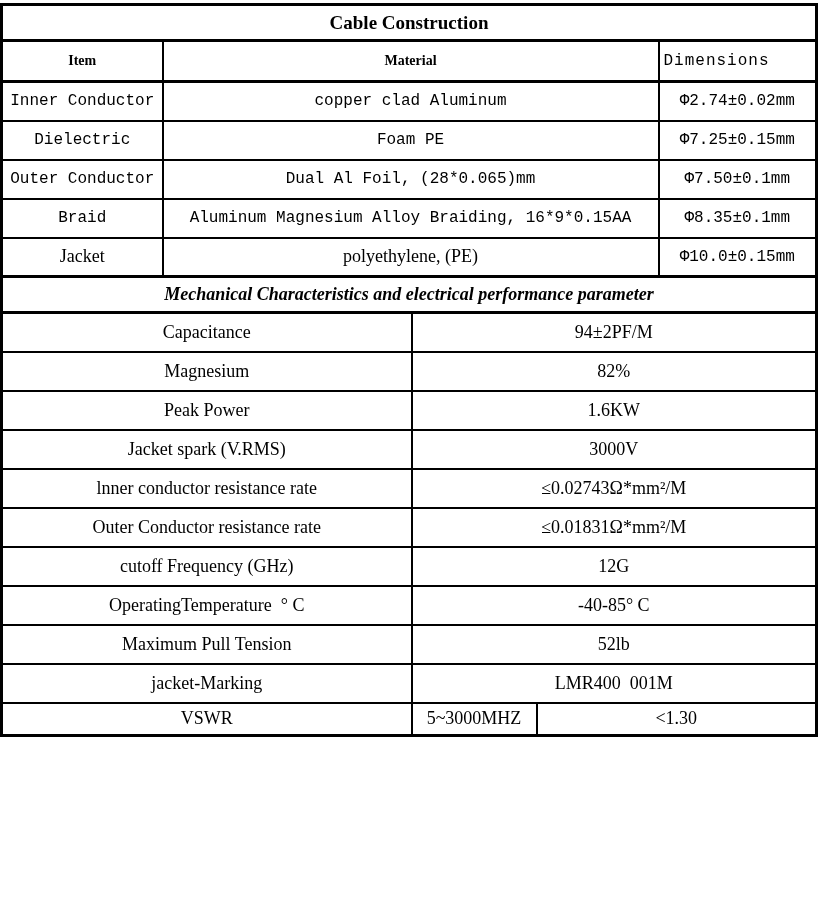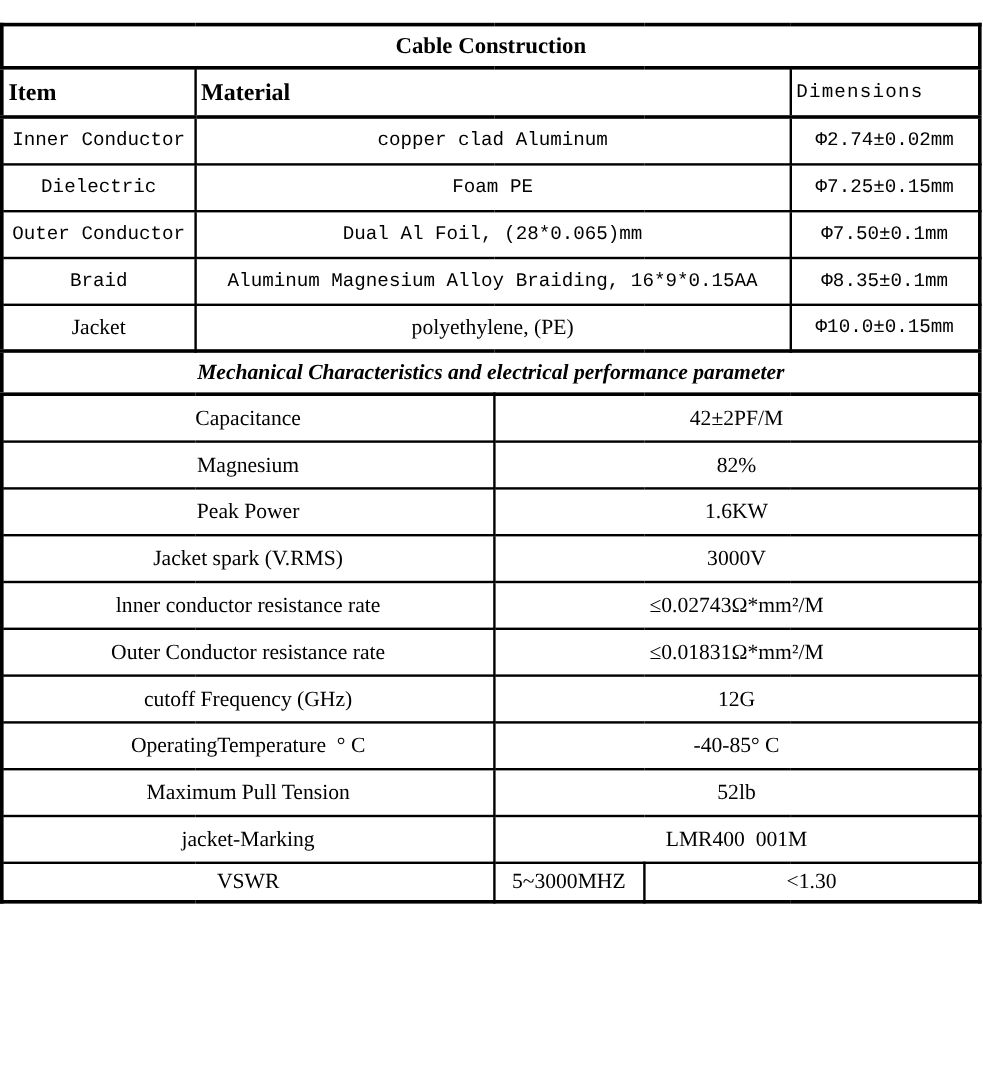--- a/index.html
+++ b/index.html
@@ -5,21 +5,21 @@
   html, body {
     margin: 0;
     padding: 0;
     background: #ffffff;
   }
   .sheet {
     width: 819px;
     height: 903px;
     background: #ffffff;
     box-sizing: border-box;
-    padding-top: 19px;
+    padding-top: 3px;
   }
   table.spec {
     width: 815px;
     border-collapse: collapse;
     table-layout: fixed;
     border: 3px solid #000000;
     color: #000000;
   }
   table.spec td {
     border: 2px solid #000000;
@@ -52,21 +52,22 @@
   }
   .title-cell {
     text-align: center;
     font-size: 19px;
   }
   .s2title-cell {
     text-align: center;
     font-size: 18px;
   }
   .colhead-serif {
-    font-size: 20px;
+    text-align: center;
+    font-size: 14px;
   }
   .colhead-mono {
     text-align: left;
     font-size: 16px;
     letter-spacing: 1px;
   }
   .left  { text-align: center; }
   .center{ text-align: center; }
 </style>
 </head>
@@ -118,21 +119,21 @@
       <td colspan="3" class="f-serif left">polyethylene, (PE)</td>
       <td class="f-mono left">Φ10.0±0.15mm</td>
     </tr>
 
     <tr class="h-s2head sep-top sep-bottom">
       <td colspan="5" class="f-serif-bold s2title-cell">Mechanical Characteristics and electrical performance parameter</td>
     </tr>
 
     <tr class="h-row">
       <td colspan="2" class="f-serif left">Capacitance</td>
-      <td colspan="3" class="f-serif center">42±2PF/M</td>
+      <td colspan="3" class="f-serif center">94±2PF/M</td>
     </tr>
     <tr class="h-row">
       <td colspan="2" class="f-serif left">Magnesium</td>
       <td colspan="3" class="f-serif center">82%</td>
     </tr>
     <tr class="h-row">
       <td colspan="2" class="f-serif left">Peak Power</td>
       <td colspan="3" class="f-serif center">1.6KW</td>
     </tr>
     <tr class="h-row">

